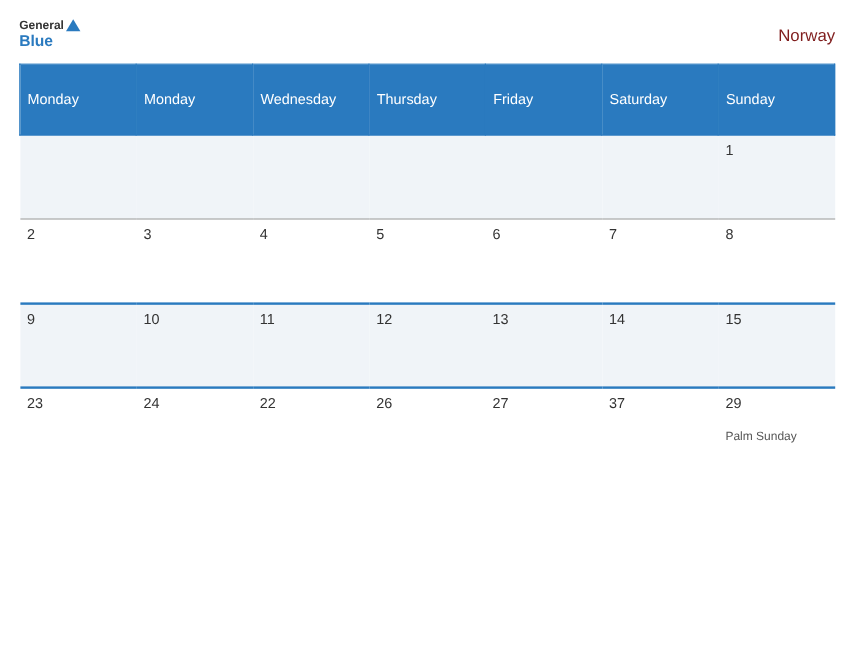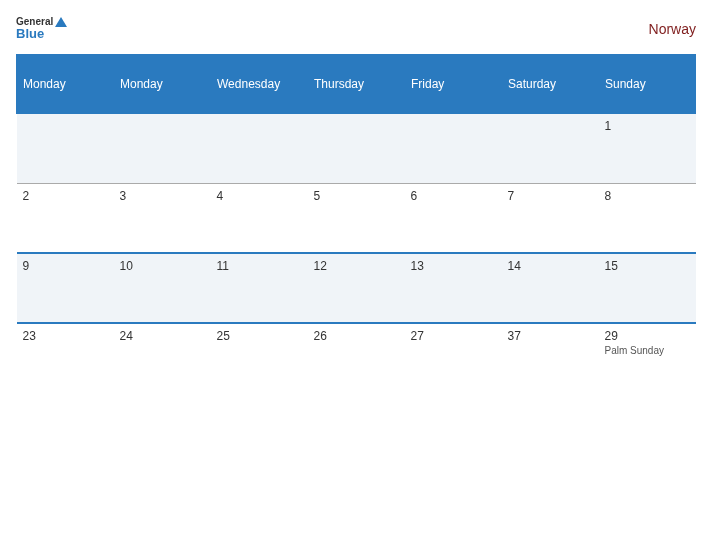--- a/index.html
+++ b/index.html
@@ -98,21 +98,21 @@
     }
     .day-num {
       display: block;
       font-size: 12px;
       color: #333;
     }
     .holiday-label {
       display: block;
       font-size: 10px;
       color: #555;
-      margin-top: 2px;
+      margin-top: 16px;
     }
     .row-highlighted td {
       border-top: 2px solid #2a7abf !important;
     }
   </style>
 </head>
 <body>
 
 <div class="calendar-wrapper">
   <div class="calendar-header">
@@ -194,21 +194,21 @@
           </td>
         </tr>
         <tr class="row-highlighted">
           <td>
             <span class="day-num">23</span>
           </td>
           <td>
             <span class="day-num">24</span>
           </td>
           <td>
-            <span class="day-num">25</span>
+            <span class="day-num">22</span>
           </td>
           <td>
             <span class="day-num">26</span>
           </td>
           <td>
             <span class="day-num">27</span>
           </td>
           <td>
             <span class="day-num">37</span>
           </td>

